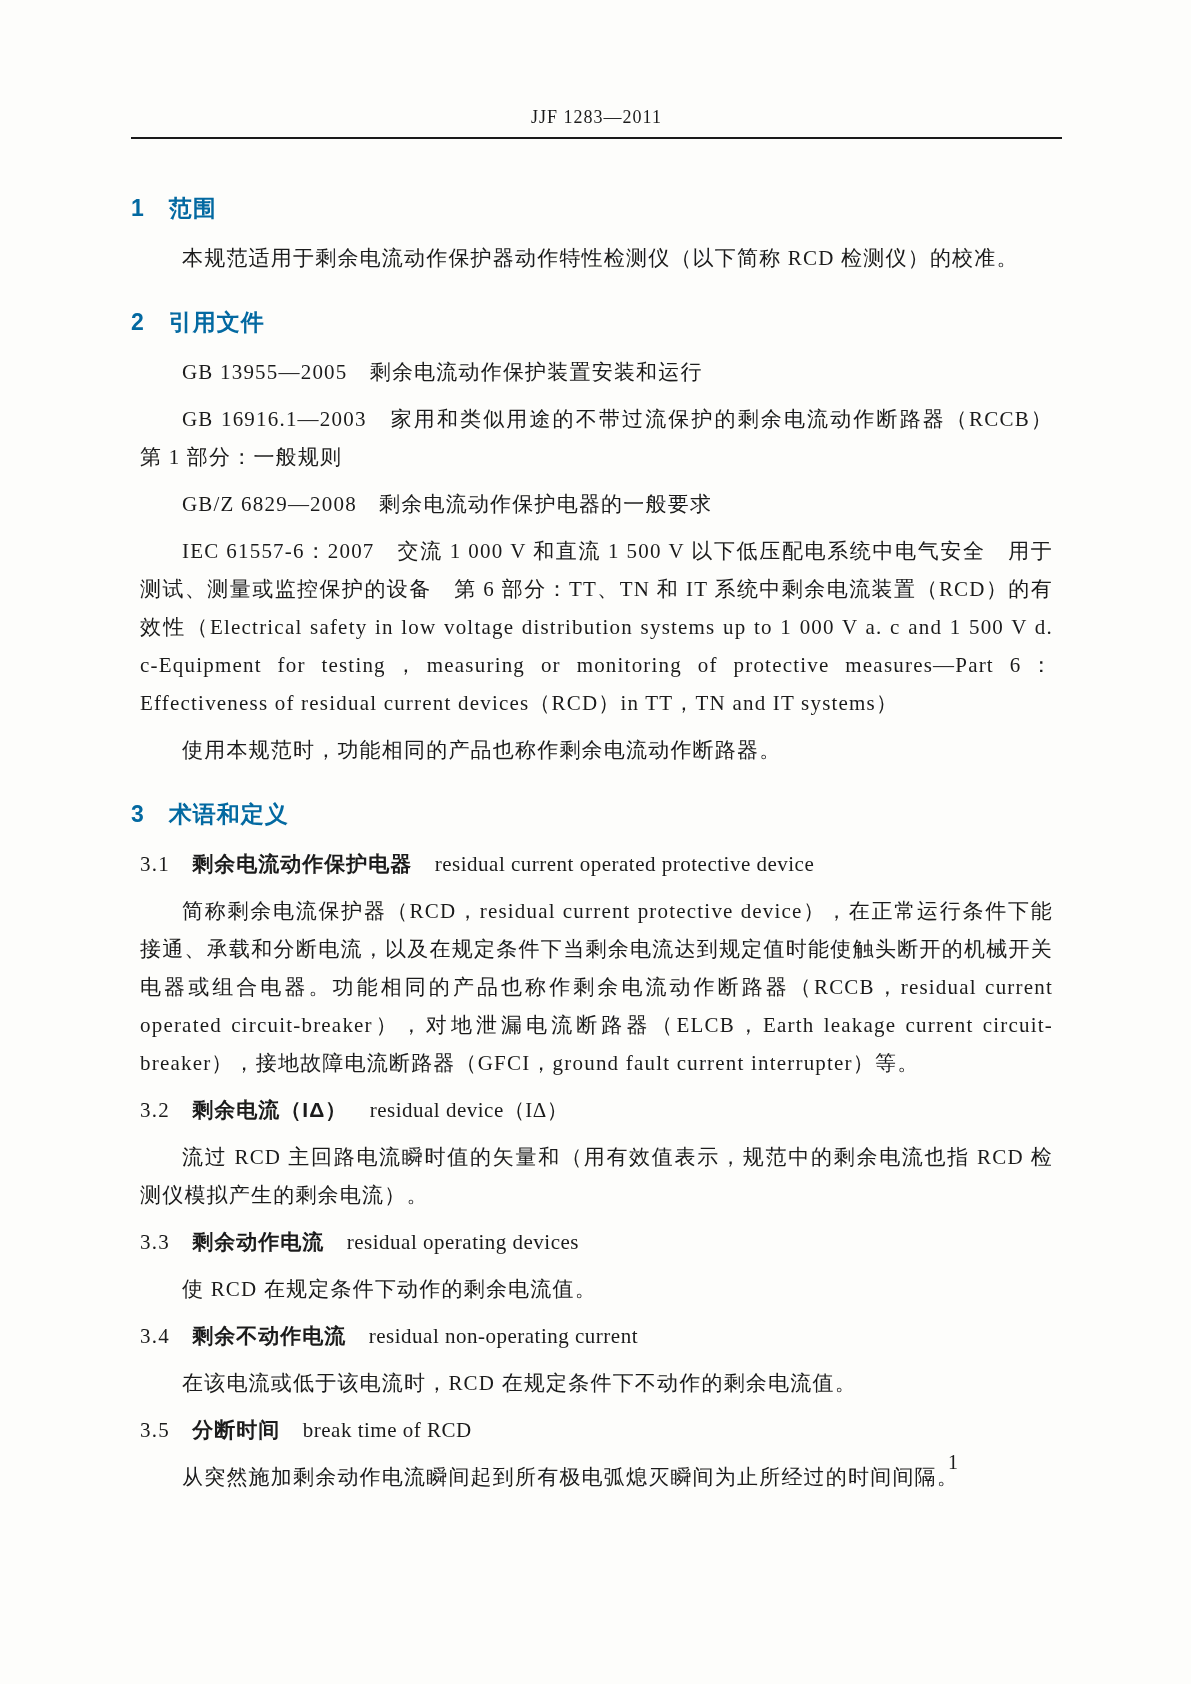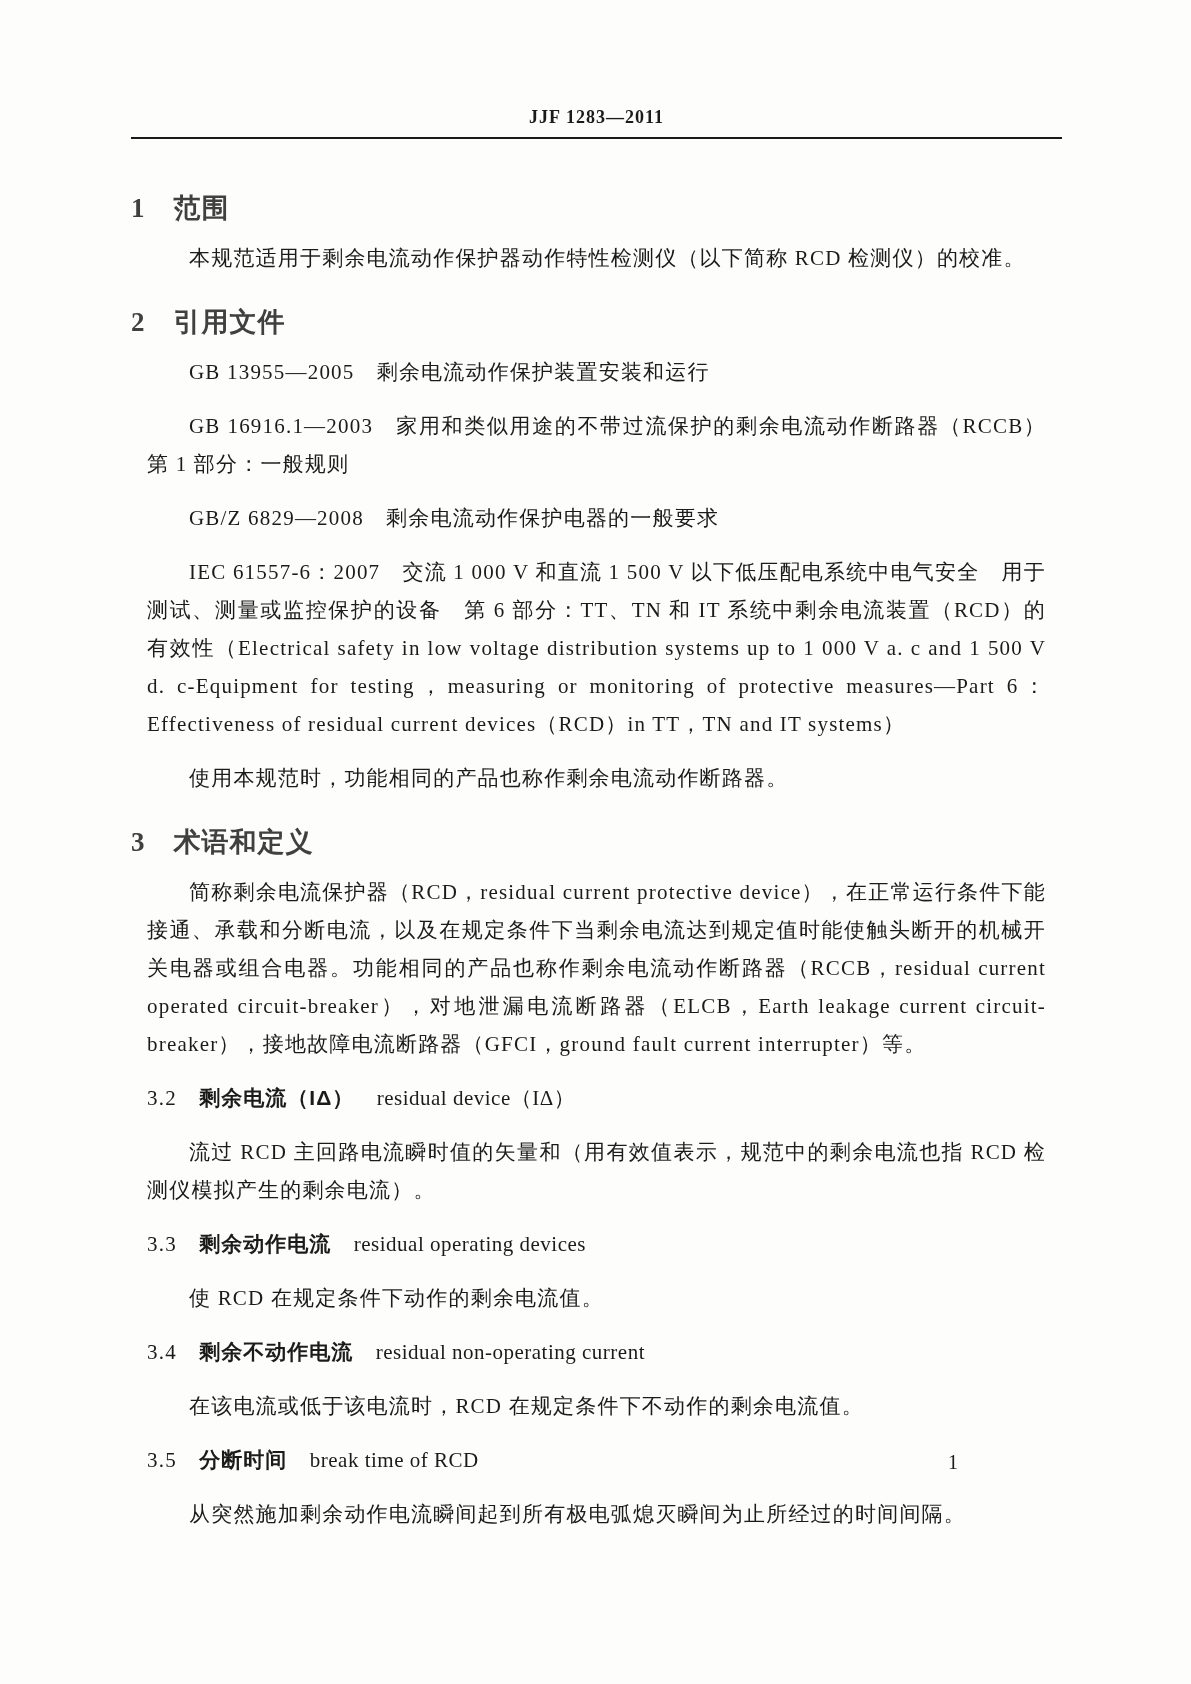--- a/index.html
+++ b/index.html
@@ -19,21 +19,21 @@
   }
   .content {
     position: absolute;
     left: 131px;
     top: 0;
     width: 931px;
   }
   .doc-number {
     padding-top: 106px;
     text-align: center;
-    font-weight: bold;
+    font-weight: normal;
     font-size: 18px;
     line-height: 22px;
     letter-spacing: 1px;
     font-family: "Liberation Serif", "DejaVu Serif", serif;
   }
   .header-rule {
     margin-top: 9px;
     border-bottom: 2px solid #1a1a1a;
     height: 0;
   }
@@ -42,32 +42,32 @@
     text-align: center;
     font-family: "Liberation Sans", "DejaVu Sans", sans-serif;
     font-weight: bold;
     font-size: 30px;
     line-height: 44px;
     letter-spacing: 1px;
     color: #141414;
   }
   h2.sec-heading {
     margin: 30px 0 16px 0;
-    font-family: Liberation Serif, serif;
+    font-family: Liberation Sans, sans-serif;
     font-weight: bold;
-    font-size: 27px;
+    font-size: 23px;
     line-height: 30px;
     letter-spacing: 1px;
-    color: #404040;
+    color: #0369a1;
   }
   section.sec-scope h2.sec-heading {
     margin-top: 54px;
   }
   p {
-    margin: 16px;
+    margin: 9px;
     font-size: 21px;
     line-height: 38px;
     letter-spacing: 1.2px;
     text-align: justify;
     color: #1b1b1b;
   }
   p.indent {
     text-indent: 2em;
   }
   p.term-heading {
@@ -118,20 +118,25 @@
       <p class="indent">GB 13955—2005　剩余电流动作保护装置安装和运行</p>
       <p class="indent">GB 16916.1—2003　家用和类似用途的不带过流保护的剩余电流动作断路器（RCCB）　第 1 部分：一般规则</p>
       <p class="indent">GB/Z 6829—2008　剩余电流动作保护电器的一般要求</p>
       <p class="indent">IEC 61557-6：2007　交流 1 000 V 和直流 1 500 V 以下低压配电系统中电气安全　用于测试、测量或监控保护的设备　第 6 部分：TT、TN 和 IT 系统中剩余电流装置（RCD）的有效性（Electrical safety in low voltage distribution systems up to 1 000 V a. c and 1 500 V d. c-Equipment for testing，measuring or monitoring of protective measures—Part 6：Effectiveness of residual current devices（RCD）in TT，TN and IT systems）</p>
       <p class="indent">使用本规范时，功能相同的产品也称作剩余电流动作断路器。</p>
     </section>
 
     <section class="sec-terms">
       <h2 class="sec-heading">3　术语和定义</h2>
 
+      <p class="term-heading">
+        <span class="term-num">3.1</span>
+        <span class="term-zh">剩余电流动作保护电器</span>
+        <span class="term-en">residual current operated protective device</span>
+      </p>
       <p class="indent">简称剩余电流保护器（RCD，residual current protective device），在正常运行条件下能接通、承载和分断电流，以及在规定条件下当剩余电流达到规定值时能使触头断开的机械开关电器或组合电器。功能相同的产品也称作剩余电流动作断路器（RCCB，residual current operated circuit-breaker），对地泄漏电流断路器（ELCB，Earth leakage current circuit-breaker），接地故障电流断路器（GFCI，ground fault current interrupter）等。</p>
 
       <p class="term-heading">
         <span class="term-num">3.2</span>
         <span class="term-zh">剩余电流（IΔ）</span>
         <span class="term-en">residual device（IΔ）</span>
       </p>
       <p class="indent">流过 RCD 主回路电流瞬时值的矢量和（用有效值表示，规范中的剩余电流也指 RCD 检测仪模拟产生的剩余电流）。</p>
 
       <p class="term-heading">

